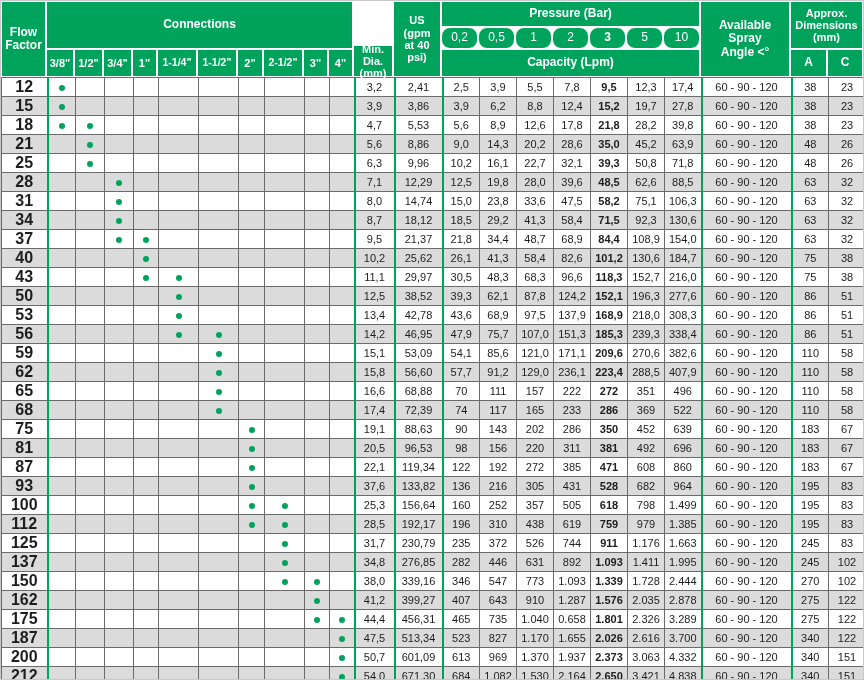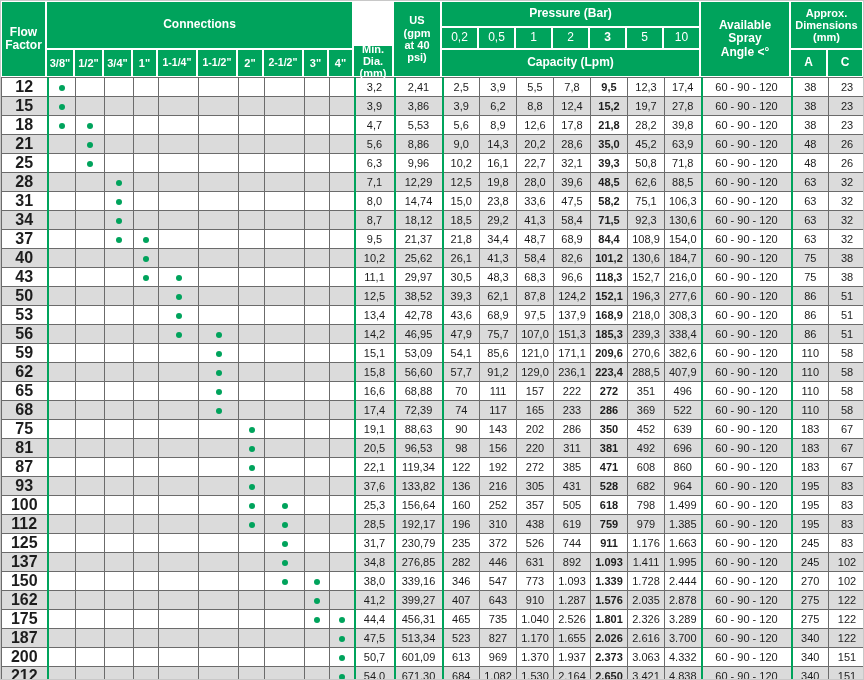--- a/index.html
+++ b/index.html
@@ -37,21 +37,21 @@
   .h-dia{grid-column:12;grid-row:1/4;margin-top:44px;}
   .h-gpm{grid-column:13;grid-row:1/4;}
   .h-press{grid-column:14/21;grid-row:1;}
   .h-pv{grid-row:2;}
   .h-cap{grid-column:14/21;grid-row:3;}
   .h-spray{grid-column:21;grid-row:1/4;}
   .h-adim{grid-column:22/24;grid-row:1/3;}
   .h-a{grid-column:22;grid-row:3;}
   .h-c{grid-column:23;grid-row:3;}
   .h-pv.bold, .bold{font-weight:bold;}
-  .h-pv{font-weight:normal;}
+  .h-pv{font-weight:normal;border-radius:9px;}
   
   table.body{
     width:864px;height:604px;
     border-collapse:collapse;
     table-layout:fixed;
   }
   table.body td{
     border:1px solid #6B6B6B;
     text-align:center;vertical-align:middle;
     font-size:11px;color:#1d1d1d;
@@ -857,21 +857,21 @@
           <td></td>
           <td></td>
           <td></td>
           <td><span class="dot"></span></td>
           <td><span class="dot"></span></td>
           <td class="gl">44,4</td>
           <td class="gl">456,31</td>
           <td class="gl">465</td>
           <td>735</td>
           <td>1.040</td>
-          <td>2.526</td>
+          <td>0.658</td>
           <td class=" b">1.801</td>
           <td>2.326</td>
           <td>3.289</td>
           <td class="gl">60 - 90 - 120</td>
           <td class="gl">275</td>
           <td>122</td>
         </tr>
         <tr class="stripe">
           <td class="ff">187</td>
           <td class="gl"></td>

